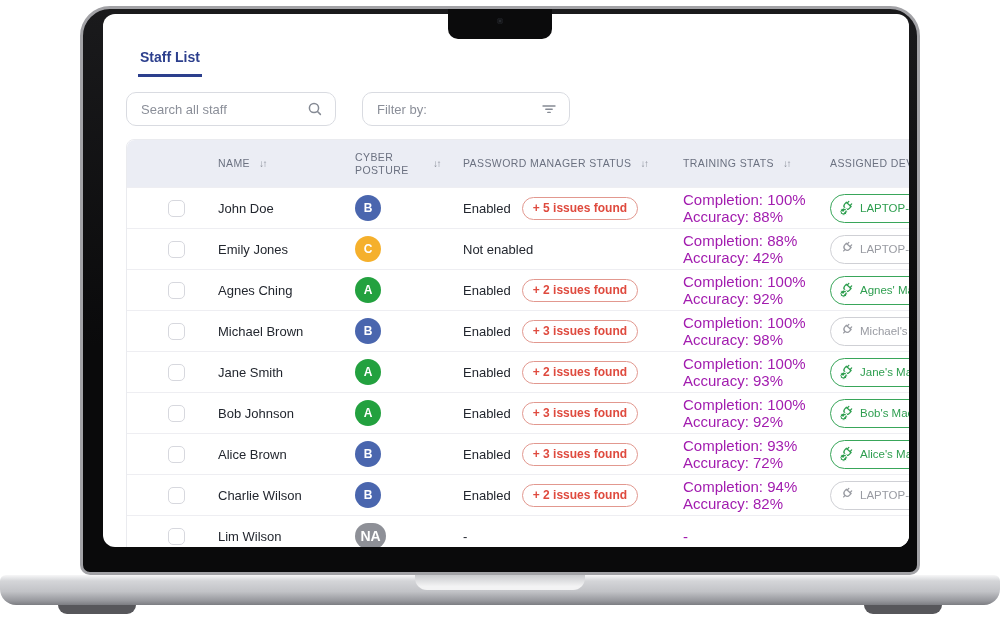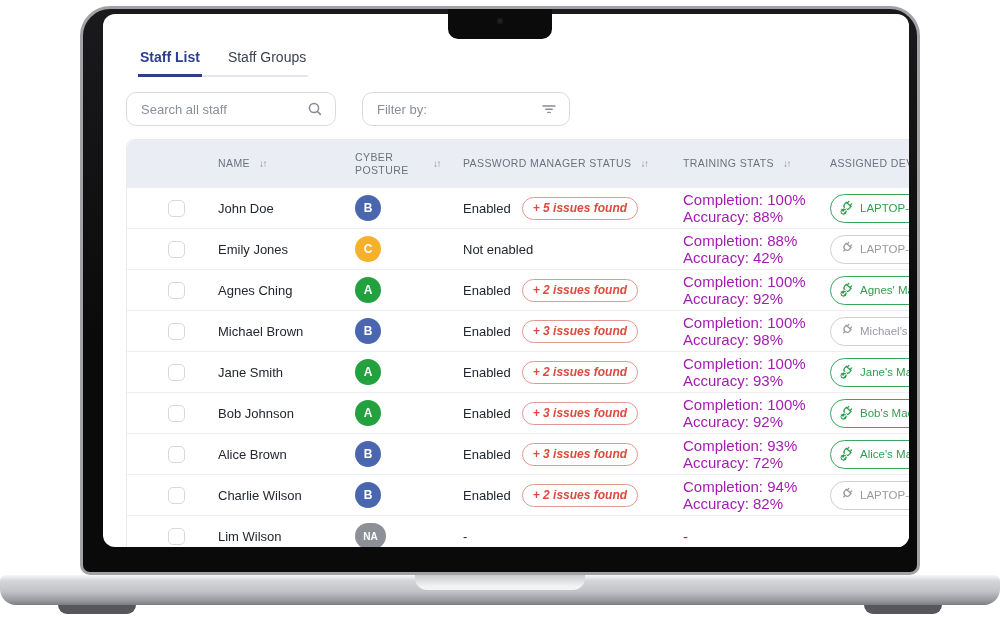--- a/index.html
+++ b/index.html
@@ -44,44 +44,43 @@
     font-size:10.5px;letter-spacing:.4px;font-weight:400;}
   .hcell{display:flex;align-items:center;gap:9px;padding-left:23px;box-sizing:border-box;}
   .hlabel{line-height:13px;}
   .sort{font-size:10px;color:#8a8f9a;letter-spacing:-1.5px;cursor:pointer;}
   .row{height:40px;border-top:1px solid #eeeef2;font-size:13px;color:#23272f;background:#fff;}
   .cell{padding-left:23px;display:flex;align-items:center;box-sizing:border-box;}
   .checkbox{width:17px;height:17px;border:1.5px solid #d7d8de;border-radius:5px;margin-left:41px;
     background:#fff;cursor:pointer;box-sizing:border-box;}
   .badge{min-width:26px;height:26px;border-radius:50%;color:#fff;font-weight:bold;font-size:12px;
     display:flex;align-items:center;justify-content:center;box-sizing:border-box;}
-  .badge.na{min-width:31px;border-radius:13px;font-size:10px;}
+  .badge.na{min-width:31px;border-radius:13px;font-size:14px;}
   .pm-cell{gap:11px;}
   .issues-pill{border:1.2px solid #e2988f;color:#df4a3e;font-weight:bold;font-size:12px;
-    padding:3px 10px 4px;border-radius:999px;white-space:nowrap;cursor:pointer;font-style:italic;}
+    padding:3px 10px 4px;border-radius:999px;white-space:nowrap;cursor:pointer;}
   .training{font-size:15px;line-height:17px;color:#a21caf;}
   .device-pill{display:inline-flex;align-items:center;gap:5px;height:29px;padding:0 9px 0 8px;
     border-radius:999px;border:1.5px solid;font-size:11.5px;font-weight:500;white-space:nowrap;
     cursor:pointer;box-sizing:border-box;}
   .device-pill.green{border-color:#39a65a;color:#2e9e4f;}
   .device-pill.gray{border-color:#cfd0d5;color:#999ba2;}
 </style>
 </head>
 <body>
 
 <div class="stage">
   <div class="foot left"></div>
   <div class="foot right"></div>
 
   <div class="lid">
     <div class="screen">
 
       <div class="tabbar">
         <div class="tab active">Staff List</div>
-        <div class="tab">Staff Groups</div>
       </div>
 
       <div class="controls">
         <div class="inputbox search">
           <span>Search all staff</span>
           <span style="display:flex">
             <svg width="16" height="16" viewBox="0 0 16 16" fill="none" stroke="#858a94" stroke-width="1.5" stroke-linecap="round">
               <circle cx="7" cy="7" r="4.6"></circle>
                 <path d="M10.5 10.5 L13.4 13.4"></path>
             </svg>

